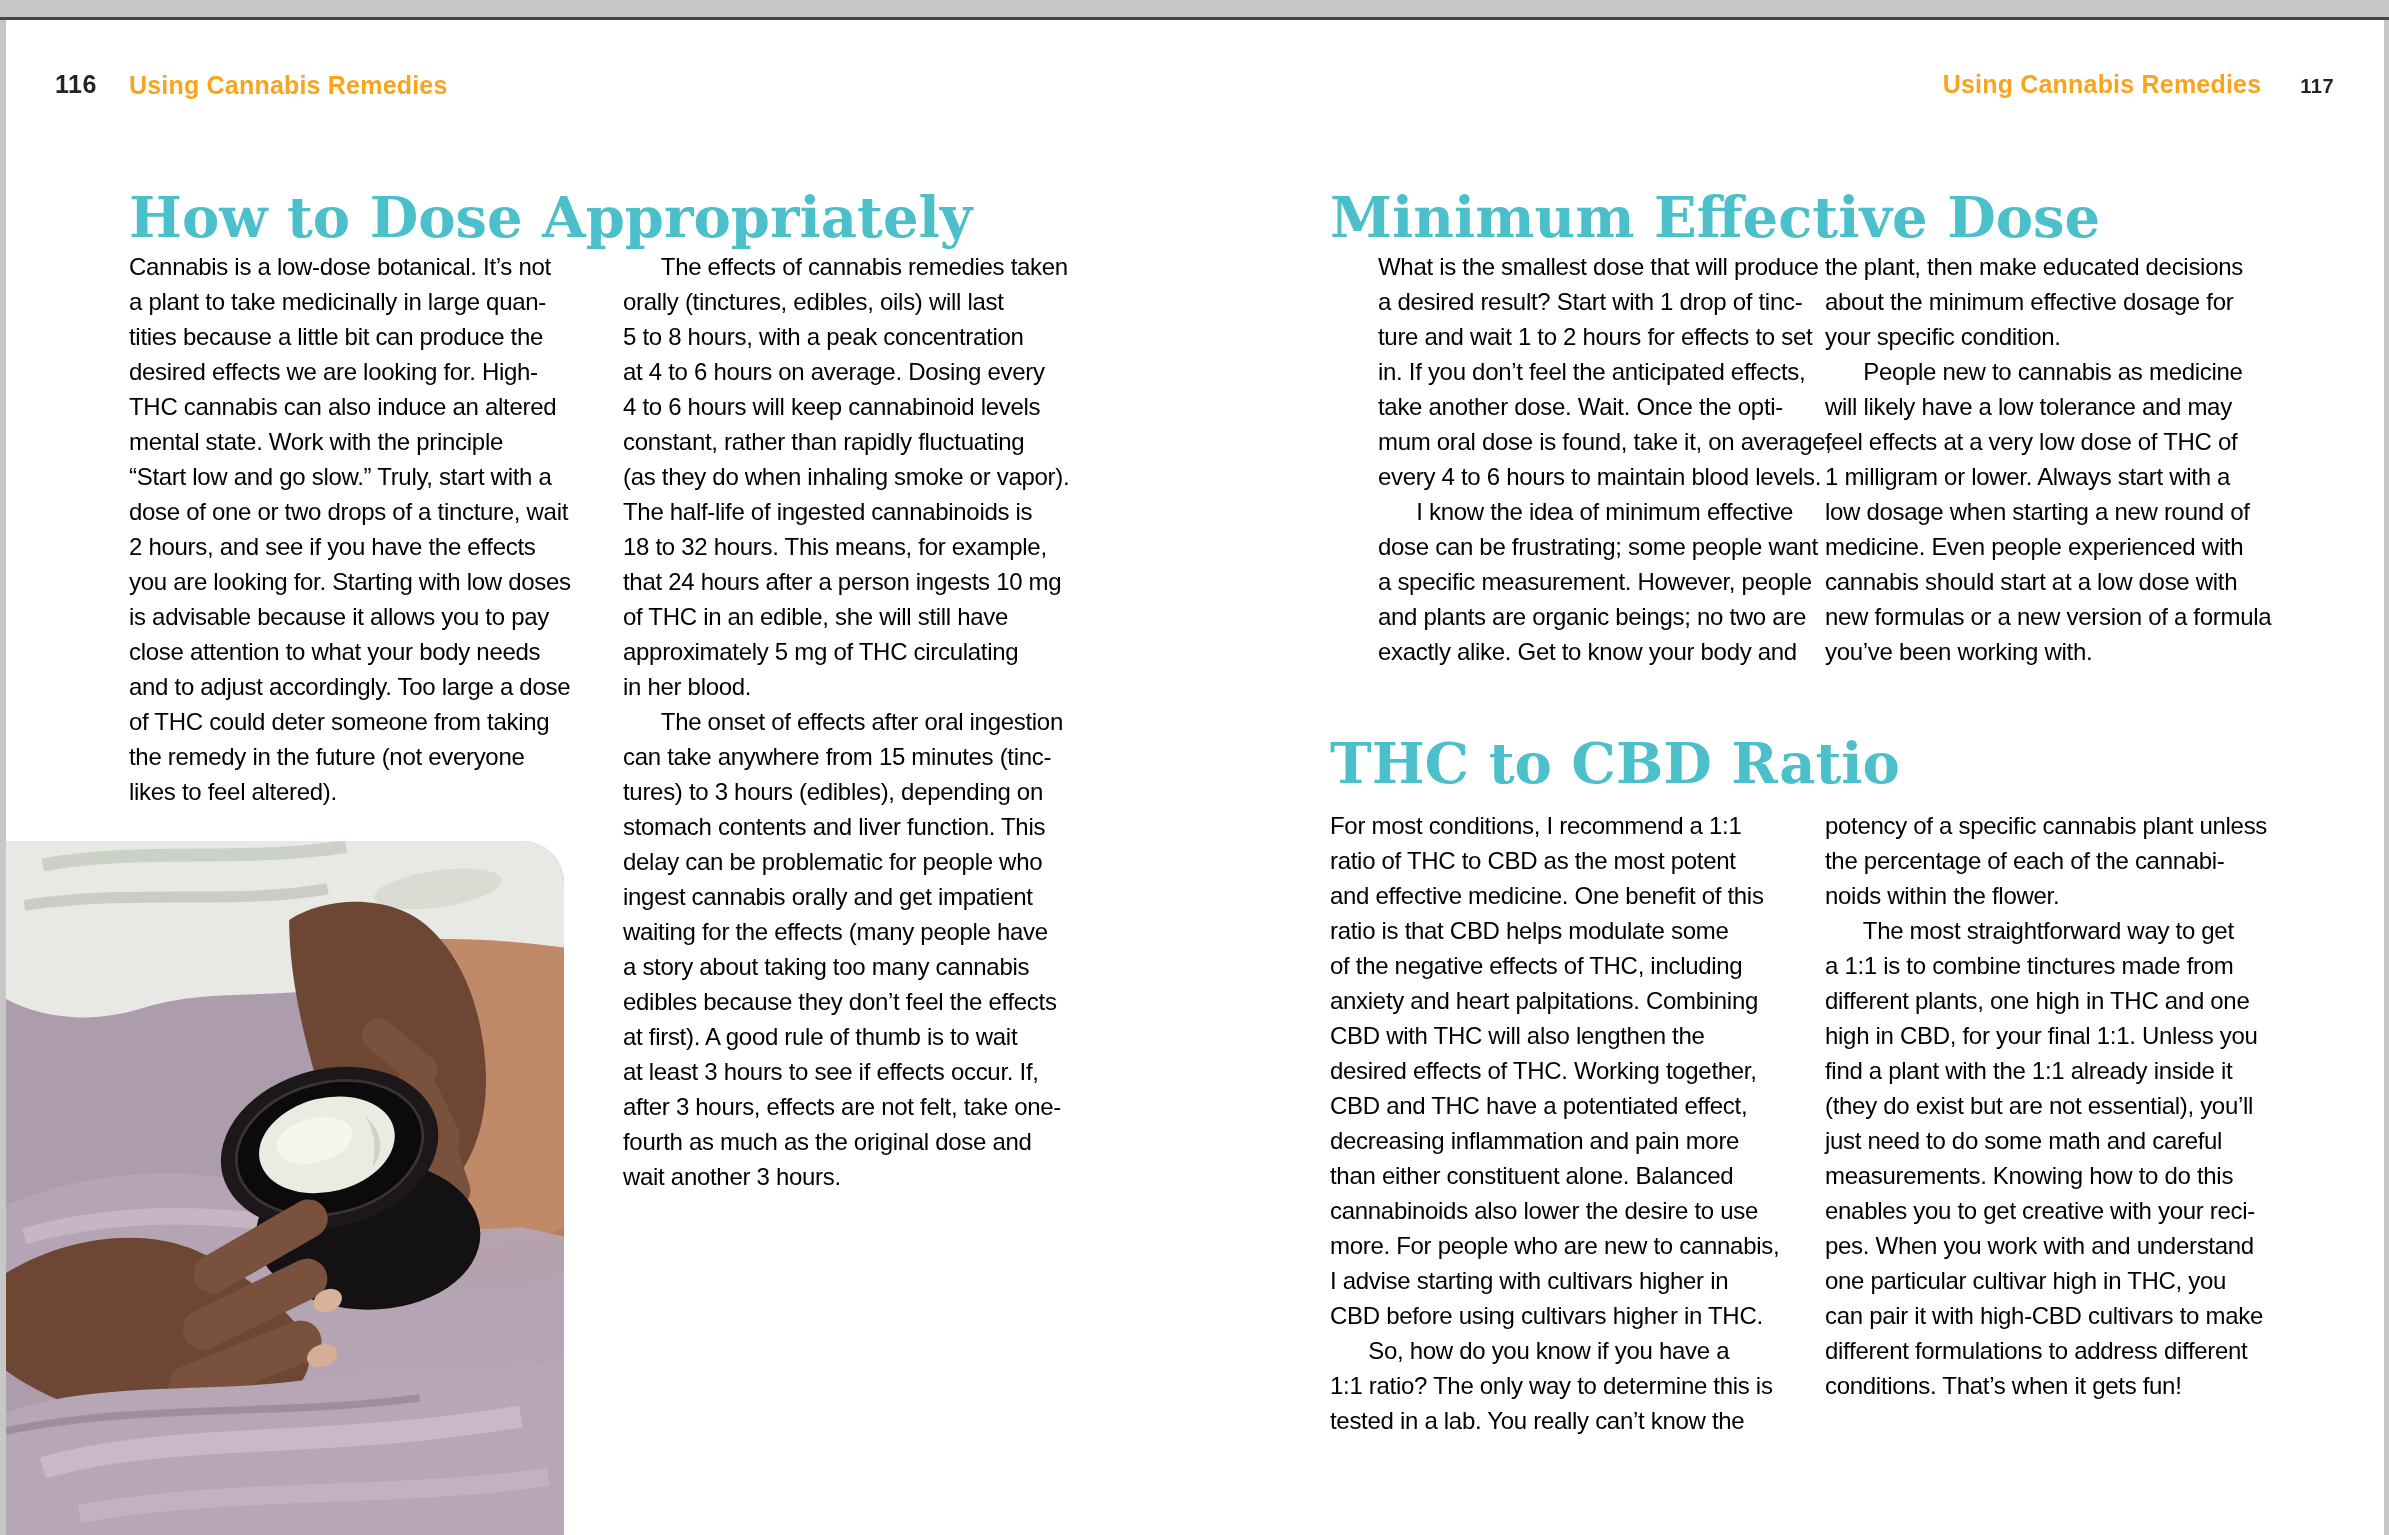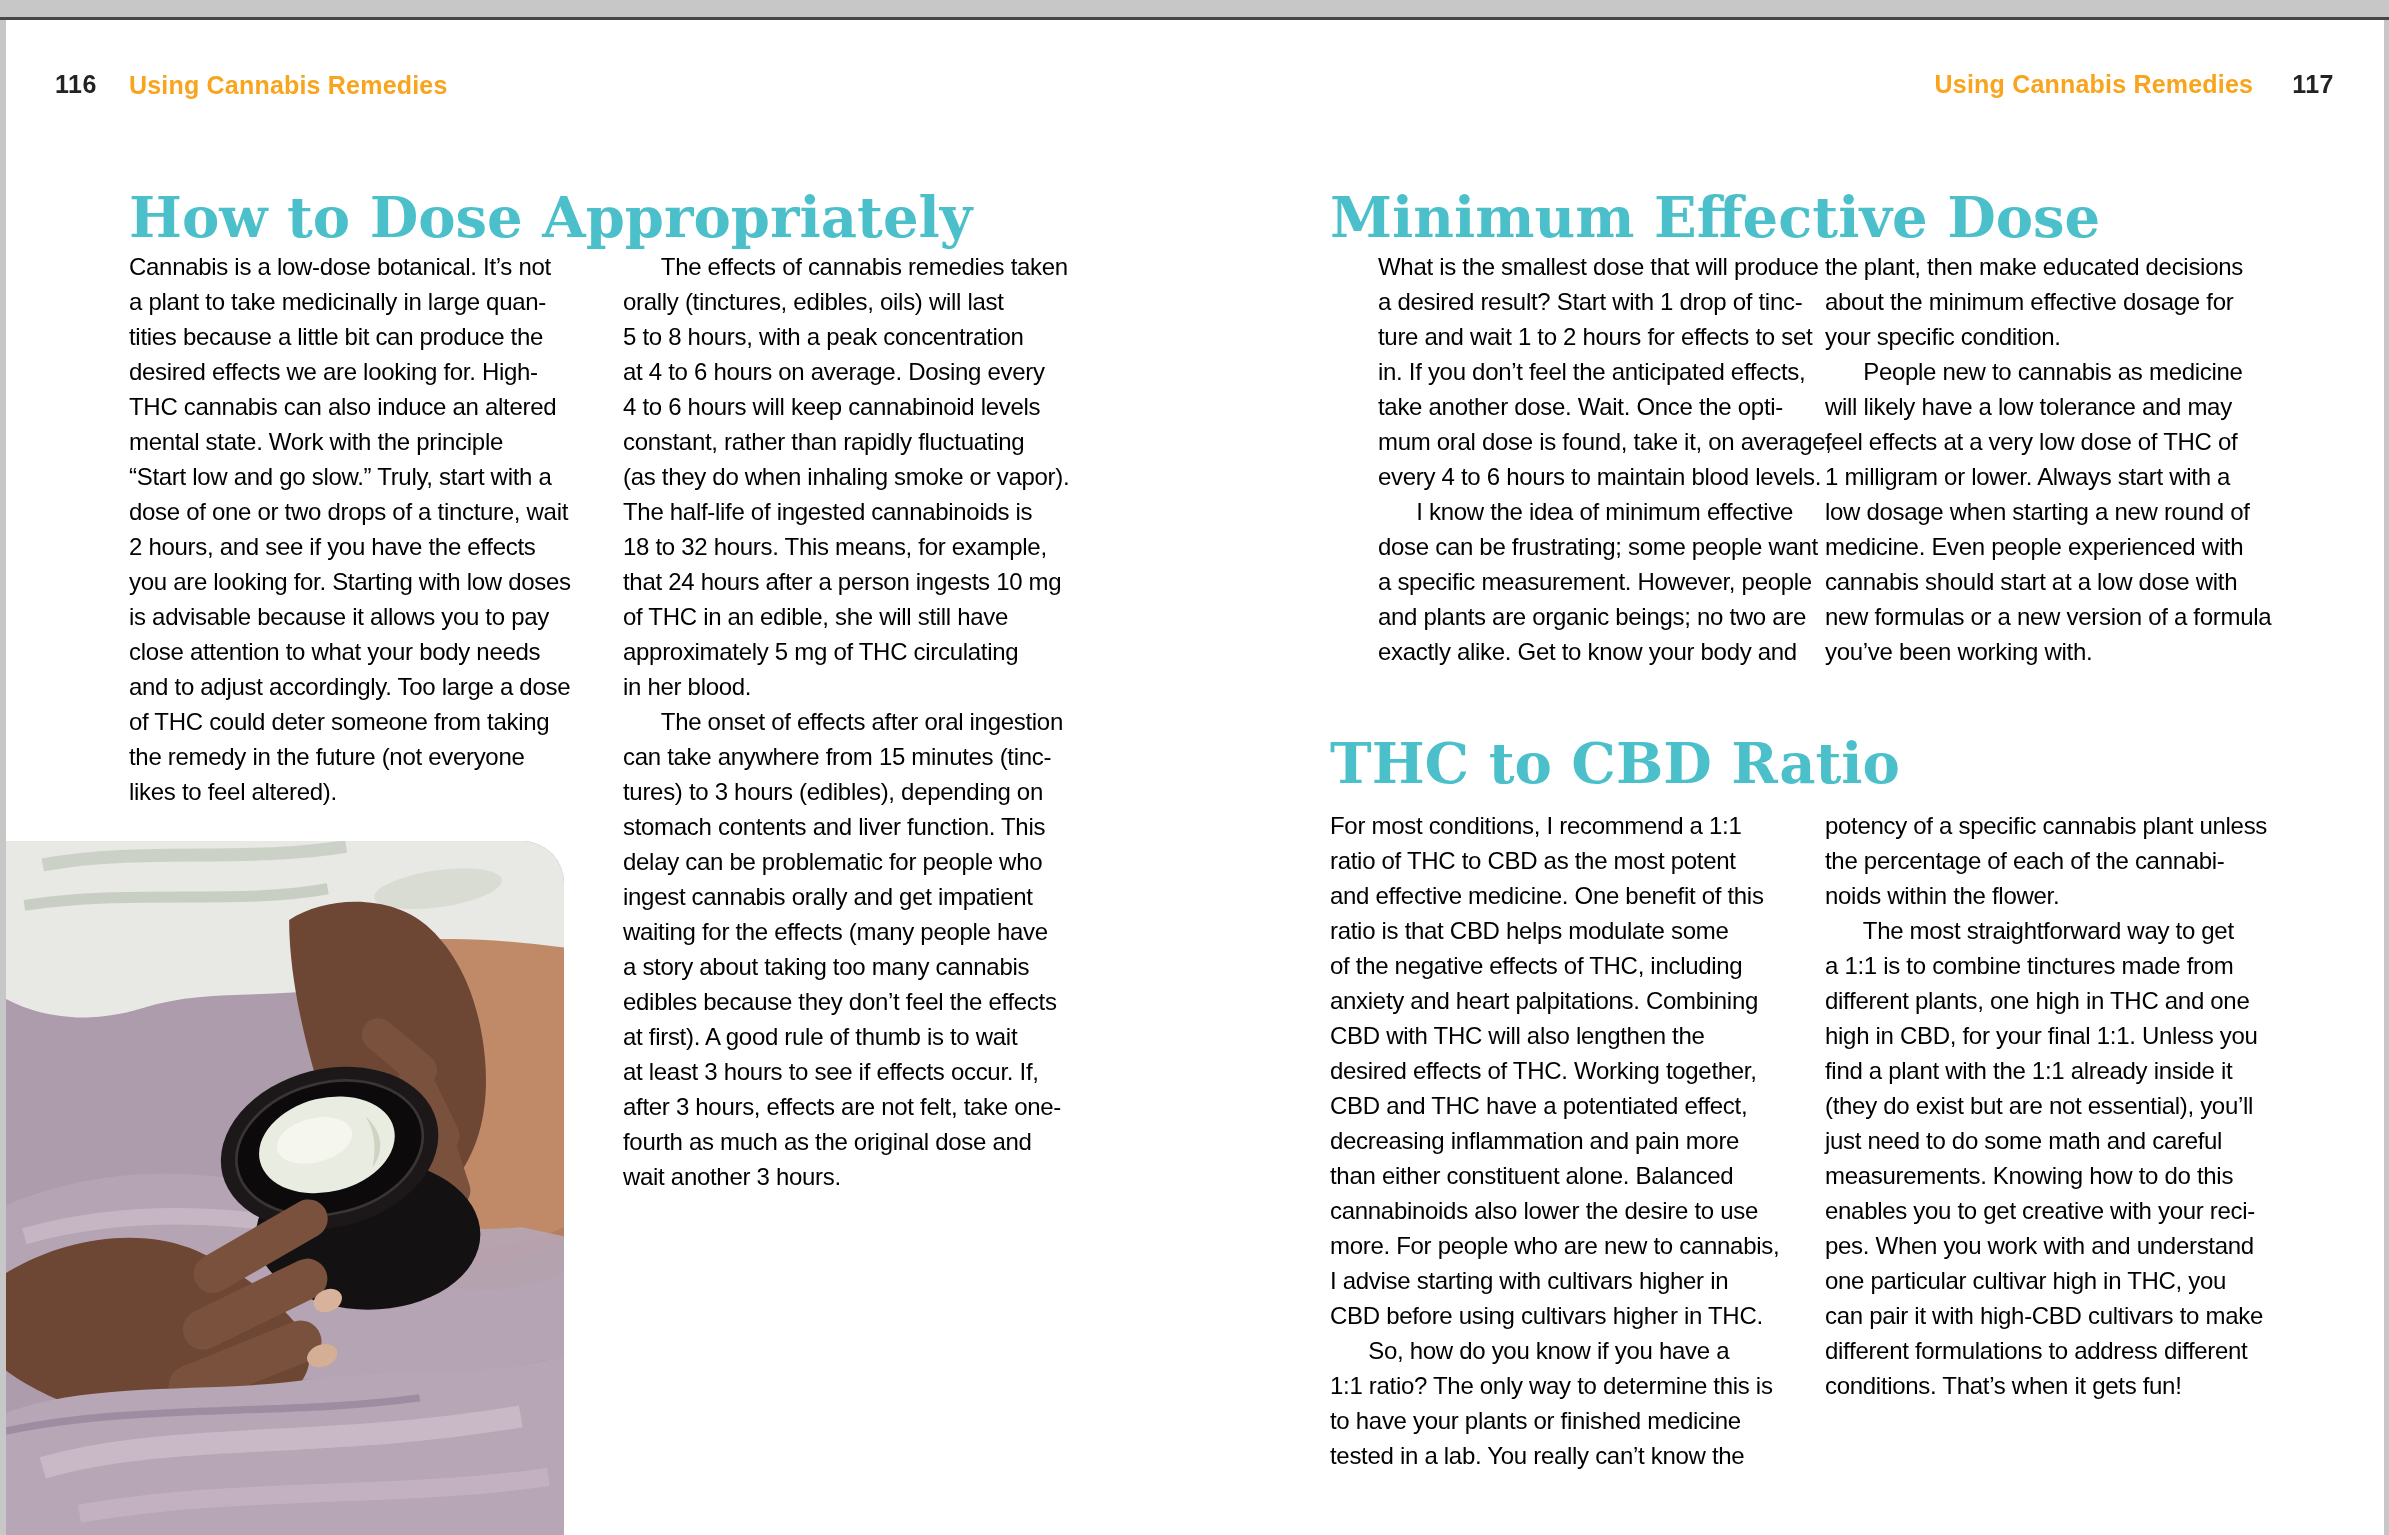--- a/index.html
+++ b/index.html
@@ -11,21 +11,21 @@
   #top-edge{position:absolute;top:0;left:0;width:100%;height:2.8px;background:#474747;}
   #spread{position:absolute;top:2.8px;left:5.5px;right:5.5px;bottom:7.4px;background:#ffffff;}
 
   
   .folio{position:absolute;top:53px;font-size:25px;font-weight:700;color:#232323;letter-spacing:0.5px;}
   #folio-left{left:55px;}
   .running-head{position:absolute;top:54px;font-size:25px;font-weight:600;color:#f8a41d;letter-spacing:0.2px;}
   #running-head-left{left:129px;}
   #header-right{position:absolute;top:53px;right:55px;display:flex;align-items:baseline;gap:39px;}
   #header-right .running-head-r{font-size:25px;font-weight:600;color:#f8a41d;letter-spacing:0.2px;}
-  #header-right .folio-r{font-size:25px;font-weight:700;color:#232323;letter-spacing:0.5px;}
+  #header-right .folio-r{font-size:20px;font-weight:700;color:#232323;letter-spacing:0.5px;}
 
   
   .section-title{
     position:absolute;font-family:"DejaVu Serif",serif;font-weight:700;
     font-size:56px;color:#4cc0ca;letter-spacing:0;line-height:1.1;
   }
   #title-left{left:129px;top:170px;}
   #title-r1{left:1330px;top:170px;}
   #title-r2{left:1330px;top:716px;}
 
@@ -206,21 +206,20 @@
       <div class="text-line">desired effects of THC. Working together,</div>
       <div class="text-line">CBD and THC have a potentiated effect,</div>
       <div class="text-line">decreasing inflammation and pain more</div>
       <div class="text-line">than either constituent alone. Balanced</div>
       <div class="text-line">cannabinoids also lower the desire to use</div>
       <div class="text-line">more. For people who are new to cannabis,</div>
       <div class="text-line">I advise starting with cultivars higher in</div>
       <div class="text-line">CBD before using cultivars higher in THC.</div>
       <div class="text-line">      So, how do you know if you have a</div>
       <div class="text-line">1:1 ratio? The only way to determine this is</div>
-      <div class="text-line">to have your plants or finished medicine</div>
       <div class="text-line">tested in a lab. You really can’t know the</div>
     </div>
   <div id="r2-col2" class="col">
       <div class="text-line">potency of a specific cannabis plant unless</div>
       <div class="text-line">the percentage of each of the cannabi-</div>
       <div class="text-line">noids within the flower.</div>
       <div class="text-line">      The most straightforward way to get</div>
       <div class="text-line">a 1:1 is to combine tinctures made from</div>
       <div class="text-line">different plants, one high in THC and one</div>
       <div class="text-line">high in CBD, for your final 1:1. Unless you</div>

